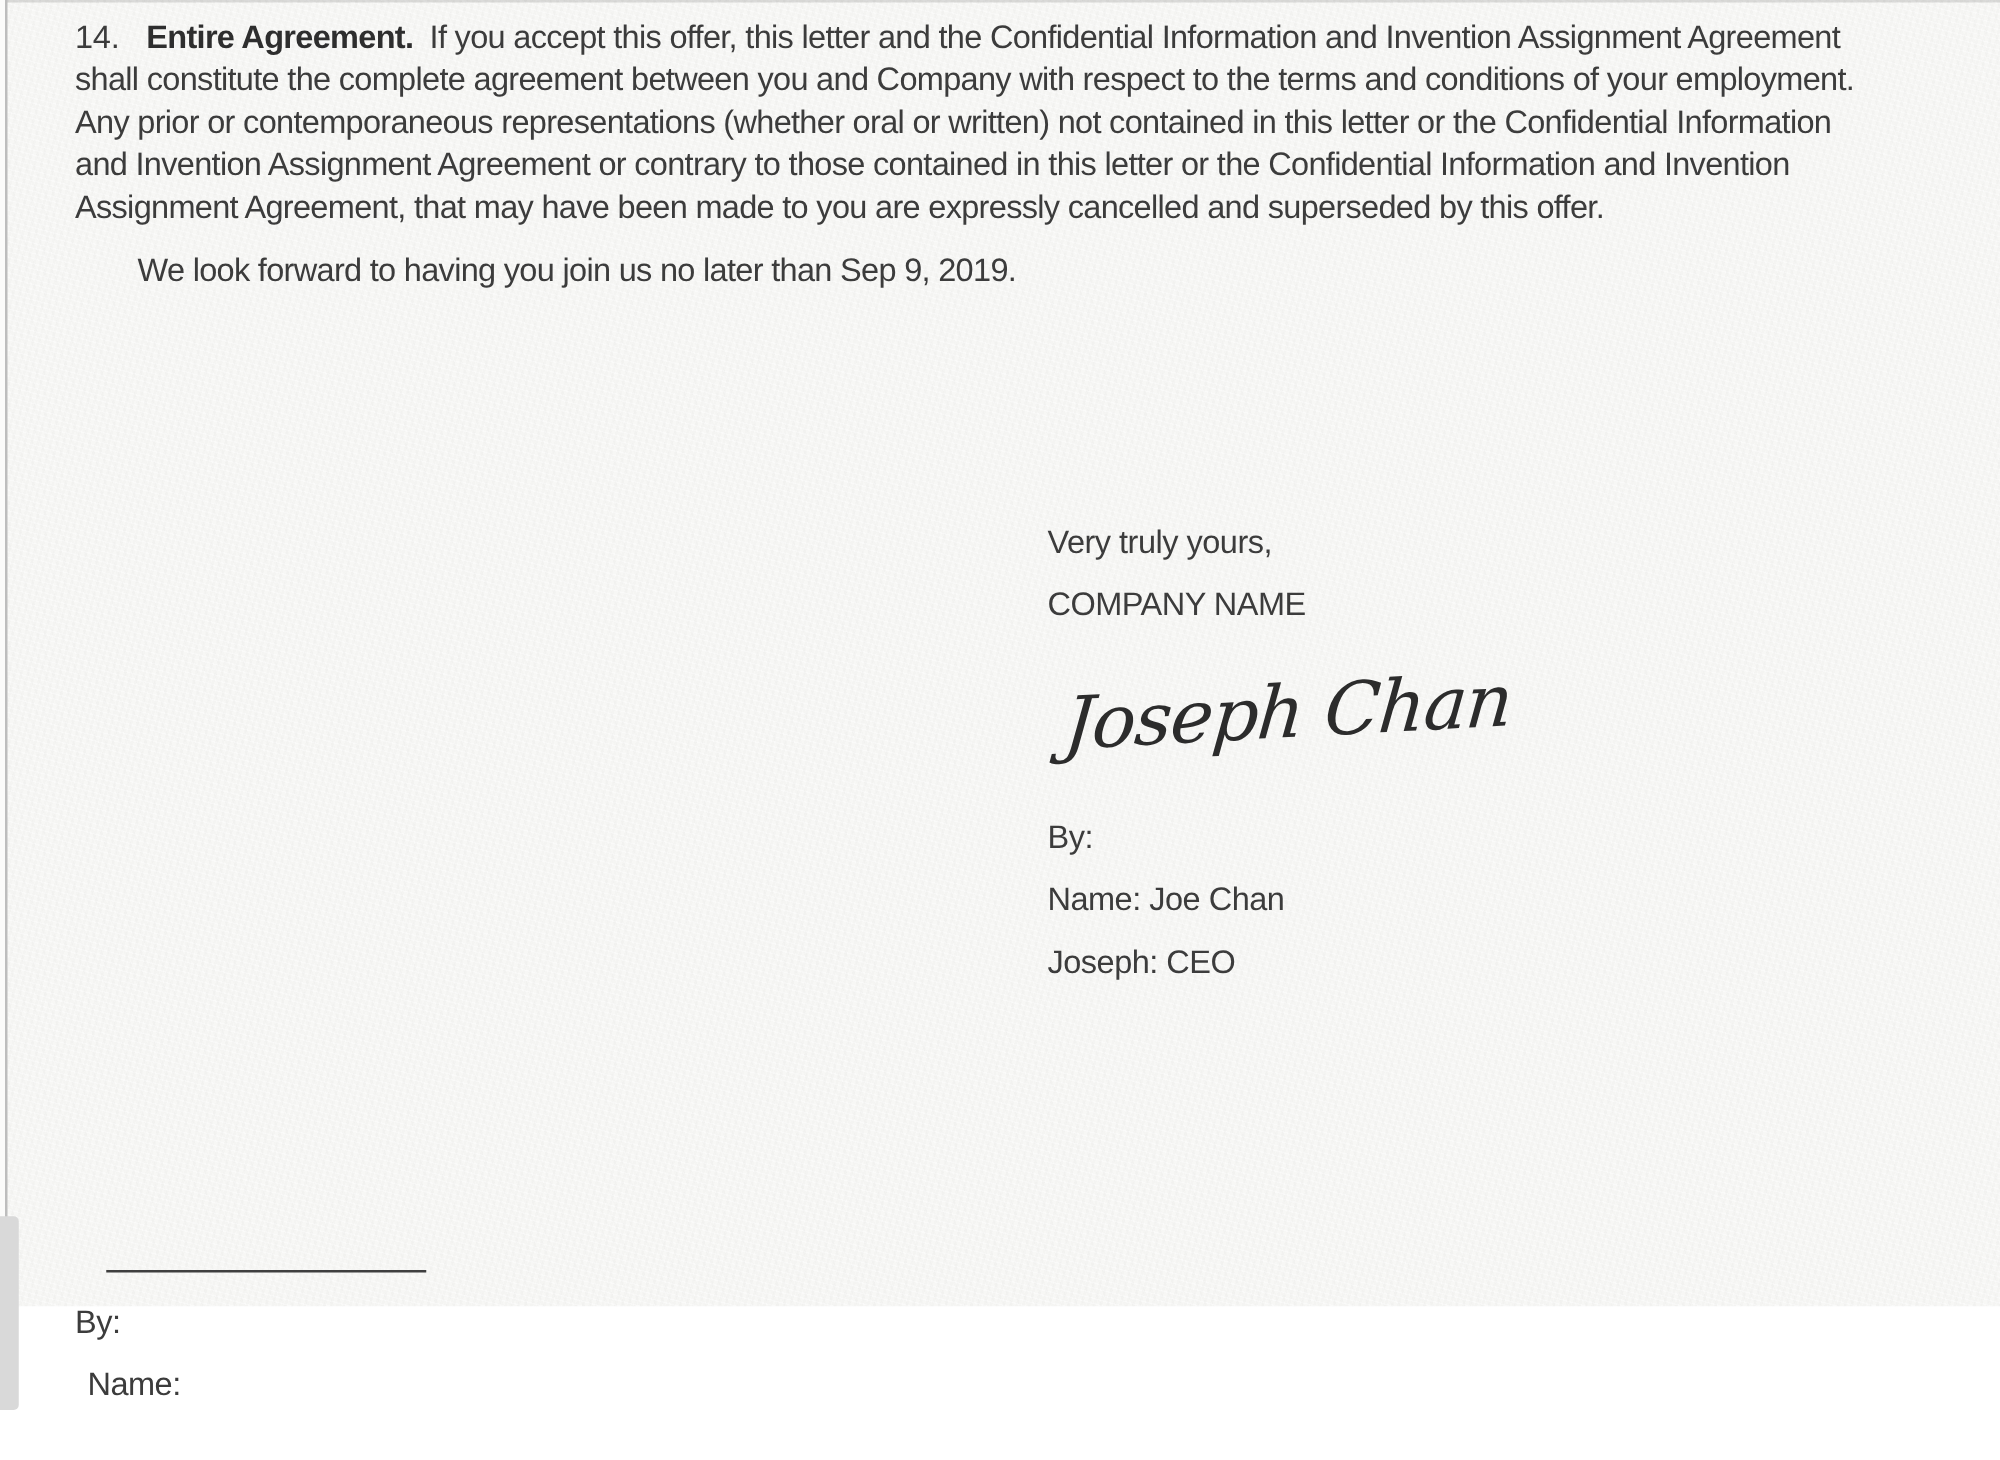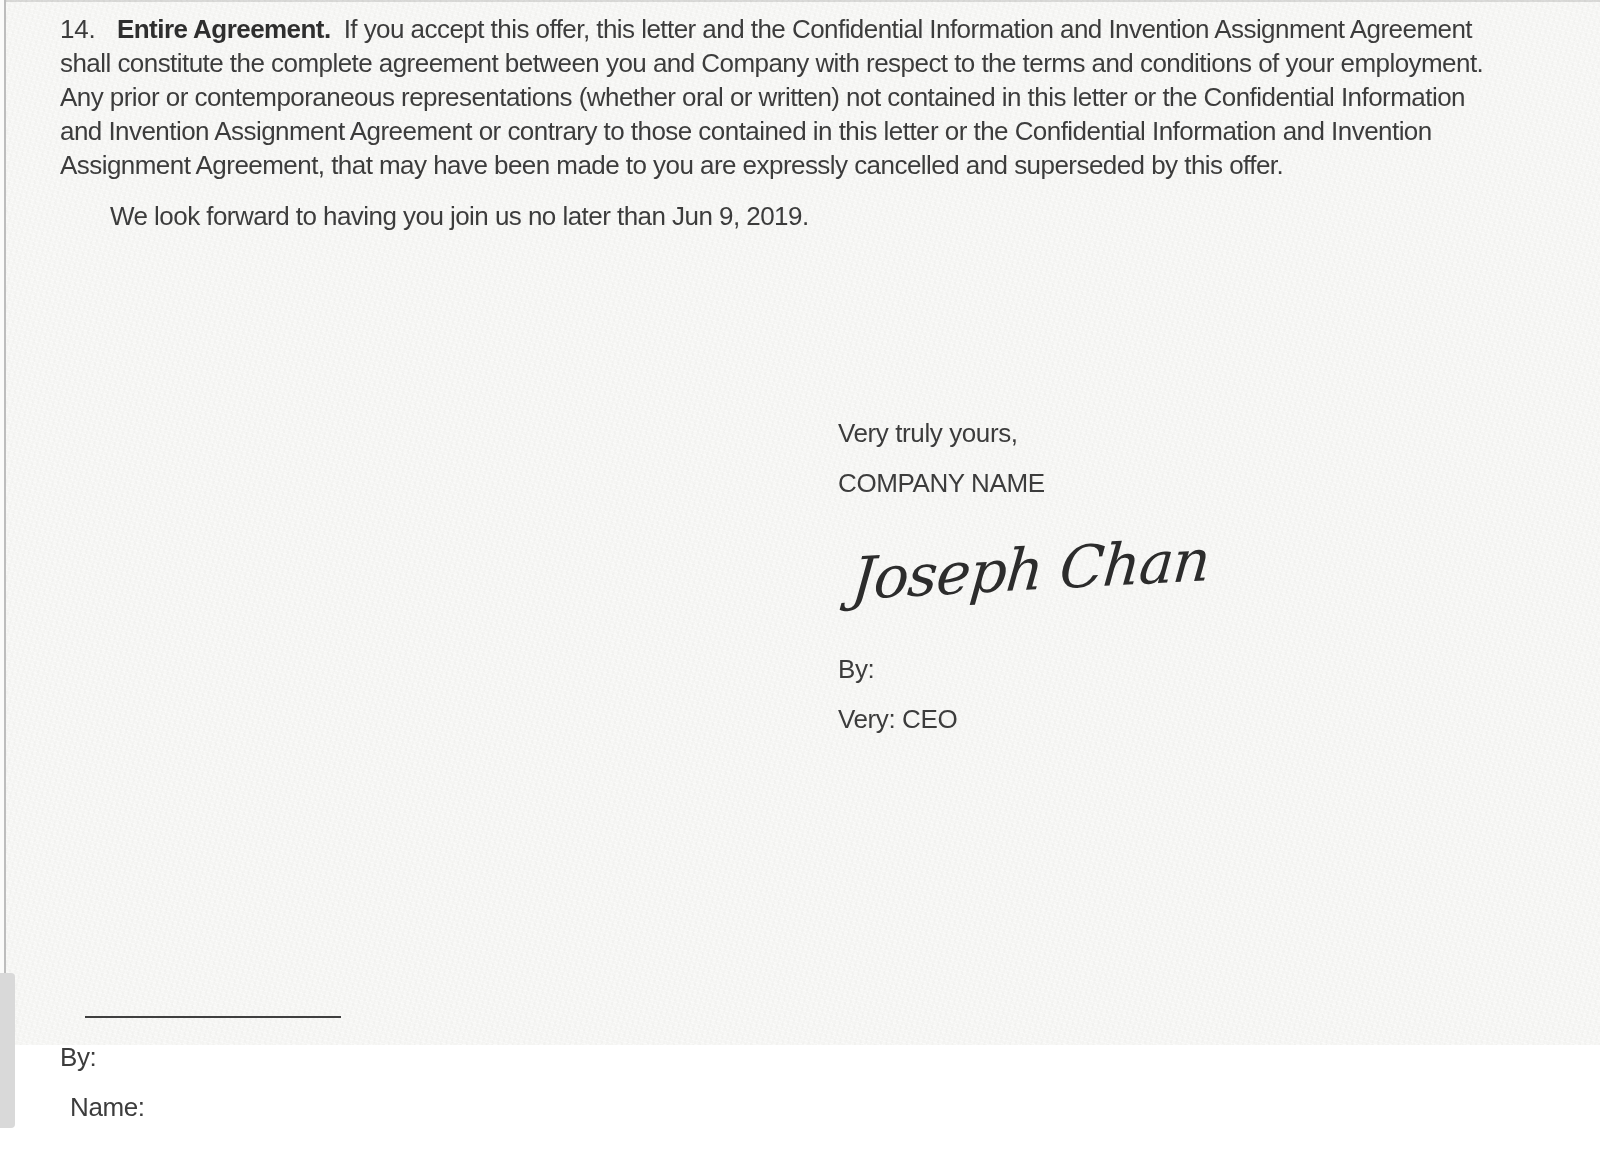--- a/index.html
+++ b/index.html
@@ -63,28 +63,29 @@
 <div class="page">
 
   <div class="top-edge"></div>
   <div class="left-gutter"></div>
   <div class="left-edge"></div>
   <div class="right-edge"></div>
   <div class="scroll-thumb"></div>
 
   <div class="content">
     <p class="para"><span class="sec-num">14.</span><span class="sec-head">Entire Agreement.</span><span class="sec-body">If you accept this offer, this letter and the Confidential Information and Invention Assignment Agreement shall constitute the complete agreement between you and Company with respect to the terms and conditions of your employment. Any prior or contemporaneous representations (whether oral or written) not contained in this letter or the Confidential Information and Invention Assignment Agreement or contrary to those contained in this letter or the Confidential Information and Invention Assignment Agreement, that may have been made to you are expressly cancelled and superseded by this offer.</span></p>
-    <p class="para indent">We look forward to having you join us no later than Jun 9, 2019.</p>
+    <p class="para indent">We look forward to having you join us no later than Sep 9, 2019.</p>
   </div>
 
   <div class="sig-block">
     <div class="sig-line-text">Very truly yours,</div>
     <div class="sig-line-text">COMPANY NAME</div>
     <div class="signature">Joseph Chan</div>
     <div class="sig-line-text">By:</div>
-    <div class="sig-line-text">Very: CEO</div>
+    <div class="sig-line-text">Name: Joe Chan</div>
+    <div class="sig-line-text">Joseph: CEO</div>
   </div>
 
   <div class="sign-line"></div>
   <div class="by2">By:</div>
   <div class="name2">Name:</div>
 
 </div>
 
 </body></html>

